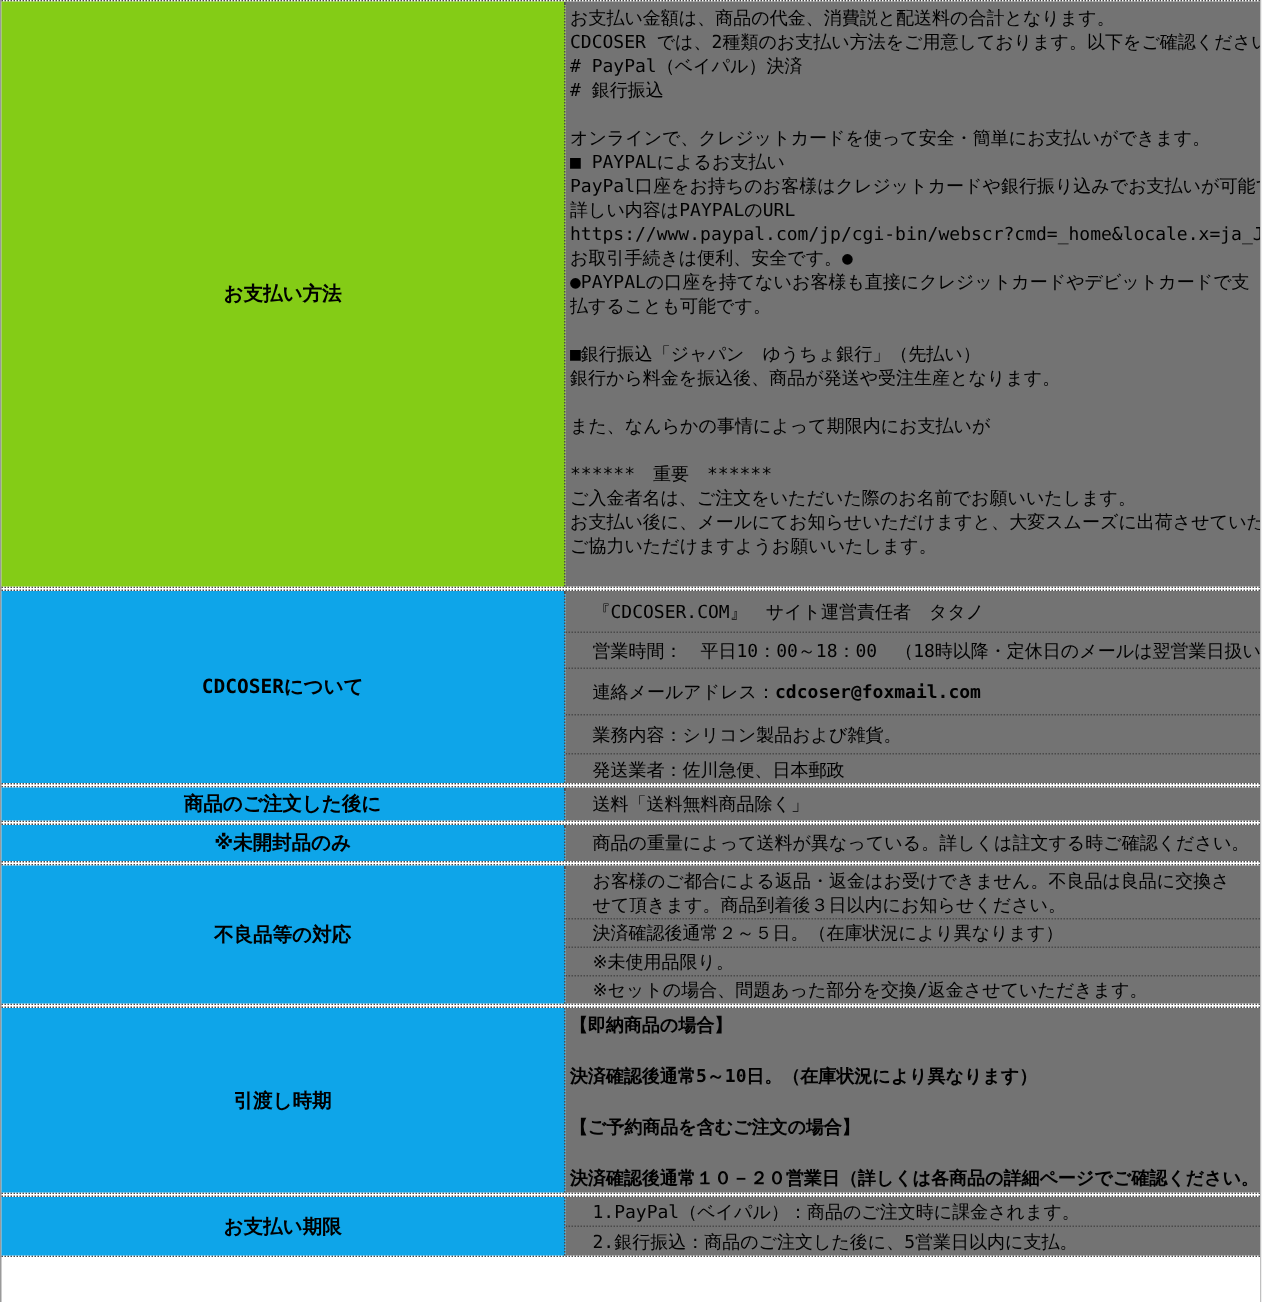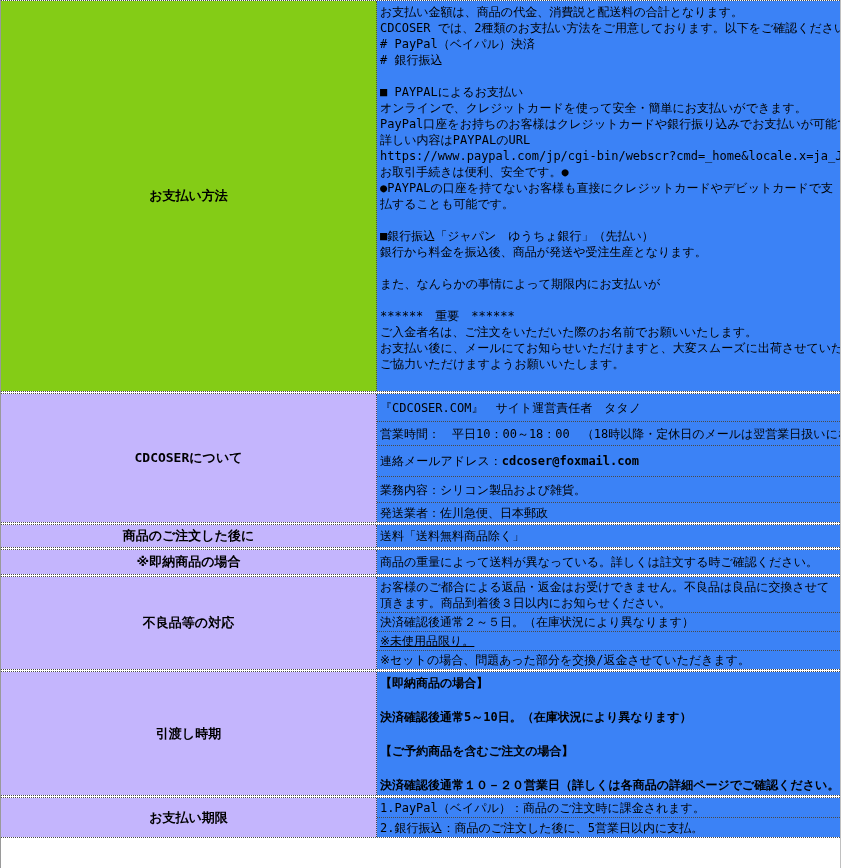--- a/index.html
+++ b/index.html
@@ -26,40 +26,40 @@
   .th {
     flex:0 0 376px;
     width:376px;
     display:flex;
     align-items:center;
     justify-content:center;
     text-align:center;
     font-weight:bold;
     font-size:13px;
     border-right:1px dotted #4a4a4a;
-    background:#c4b5fd;
+    background:#0ea5e9;
     padding:2px 6px;
   }
   .th.white { background:#84cc16; }
   .td {
     flex:1 1 auto;
     display:flex;
     flex-direction:column;
     overflow:hidden;
-    background:#3b82f6;
+    background:#737373;
   }
   .content { padding:3px 2px 0 3px; }
   .line { line-height:16px; min-height:16px; white-space:nowrap; }
   .lh17 .line { line-height:17px; min-height:17px;font-weight:bold; }
   .line.wrap { white-space:normal; }
   .subrow {
     display:flex;
     align-items:center;
     border-bottom:1px dotted #4a4a4a;
-    padding:1px 3px;
+    padding:1px 18px;
   }
   .subrow:last-child { border-bottom:none; flex:1 1 auto; }
   .subrow.top { align-items:flex-start; padding-top:2px; }
   .subrow .line { white-space:nowrap; }
   .subrow .line.wrap { white-space:normal; }
   .b { font-weight:bold; }
   
   .r1 { min-height:392px; }
   .r2 { min-height:130px; }
   .r3 { min-height:23px; }
@@ -68,39 +68,39 @@
   .r6 { min-height:125px; }
   .r7 { min-height:41px; }
   .r8 { min-height:20px;margin-top:38px; }
   .r9 { min-height:21px; }
   .sr-h28 { min-height:28px; }
   .sr-h24 { min-height:24px; }
   .sr-h31 { min-height:31px; }
   .sr-h26 { min-height:26px; }
   .sr-h36 { min-height:36px; }
   .sr-h16 { min-height:16px; }
-  .sr-h14 { min-height:14px;text-decoration:underline; }
+  .sr-h14 { min-height:14px; }
   .sr-h20 { min-height:20px; }
 </style>
 </head>
 <body>
 
 <div class="shop-table">
 
   <div class="row r1">
     <div class="th white">お支払い方法</div>
     <div class="td">
       <div class="content">
         <div class="line">お支払い金額は、商品の代金、消費説と配送料の合計となります。</div>
         <div class="line">CDCOSER では、2種類のお支払い方法をご用意しております。以下をご確認ください。</div>
         <div class="line"># PayPal（ベイパル）決済</div>
         <div class="line"># 銀行振込</div>
         <div class="line"></div>
+        <div class="line">オンラインで、クレジットカードを使って安全・簡単にお支払いができます。</div>
         <div class="line">■ PAYPALによるお支払い</div>
-        <div class="line">オンラインで、クレジットカードを使って安全・簡単にお支払いができます。</div>
         <div class="line">PayPal口座をお持ちのお客様はクレジットカードや銀行振り込みでお支払いが可能です。</div>
         <div class="line">詳しい内容はPAYPALのURL</div>
         <div class="line">https://www.paypal.com/jp/cgi-bin/webscr?cmd=_home&amp;locale.x=ja_JP をご利用ください。</div>
         <div class="line">お取引手続きは便利、安全です。●</div>
         <div class="line wrap">●PAYPALの口座を持てないお客様も直接にクレジットカードやデビットカードで支払することも可能です。</div>
         <div class="line"></div>
         <div class="line">■銀行振込「ジャパン　ゆうちょ銀行」（先払い）</div>
         <div class="line">銀行から料金を振込後、商品が発送や受注生産となります。</div>
         <div class="line"></div>
         <div class="line">また、なんらかの事情によって期限内にお支払いが</div>
@@ -137,21 +137,21 @@
   <div class="row r3">
     <div class="th">商品のご注文した後に</div>
     <div class="td">
       <div class="subrow">
         <div class="line">送料「送料無料商品除く」</div>
       </div>
     </div>
   </div>
 
   <div class="row r4">
-    <div class="th">※即納商品の場合</div>
+    <div class="th">※未開封品のみ</div>
     <div class="td">
       <div class="subrow">
         <div class="line">商品の重量によって送料が異なっている。詳しくは註文する時ご確認ください。</div>
       </div>
     </div>
   </div>
 
   <div class="row r5">
     <div class="th">不良品等の対応</div>
     <div class="td">

